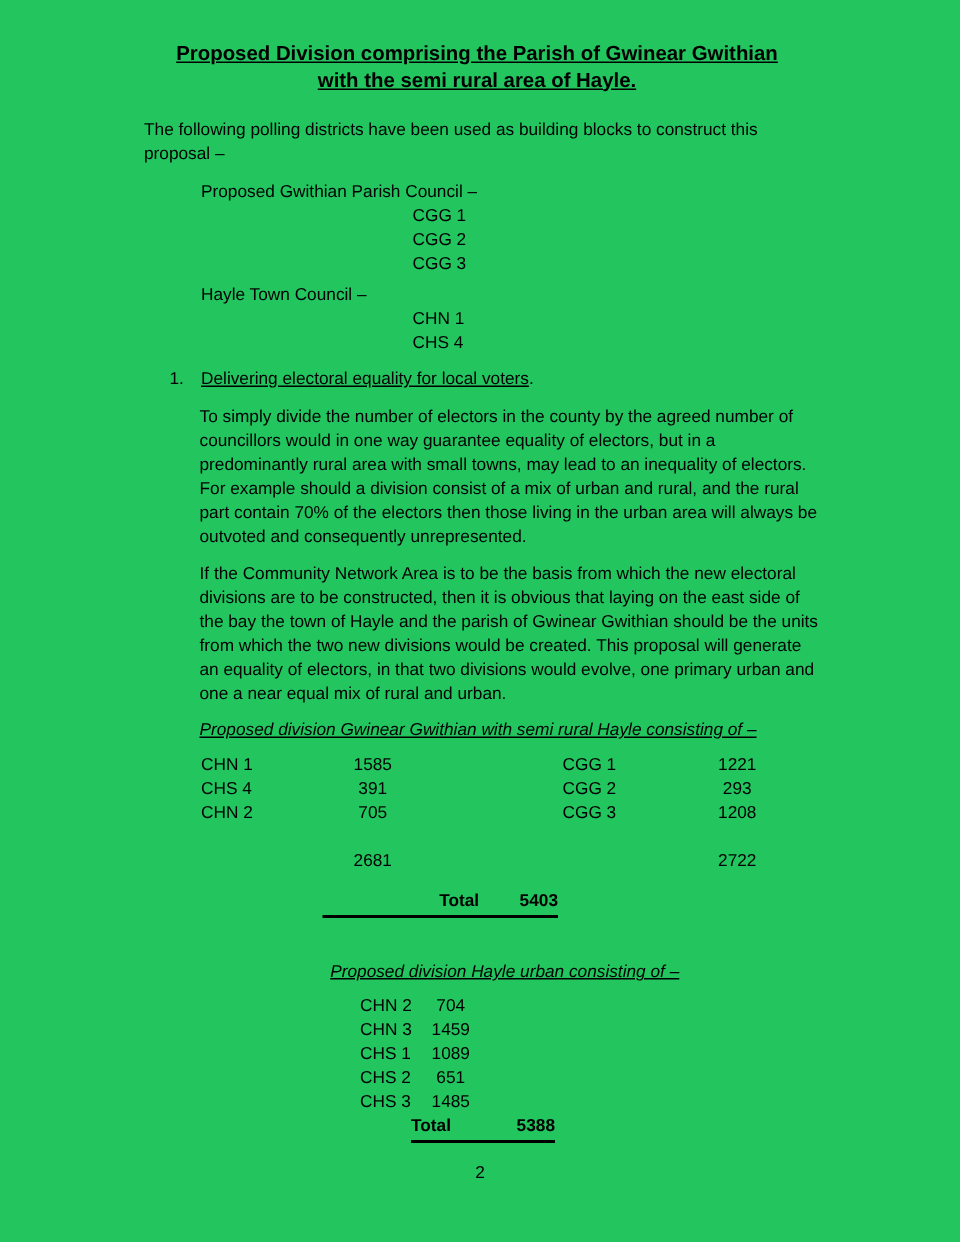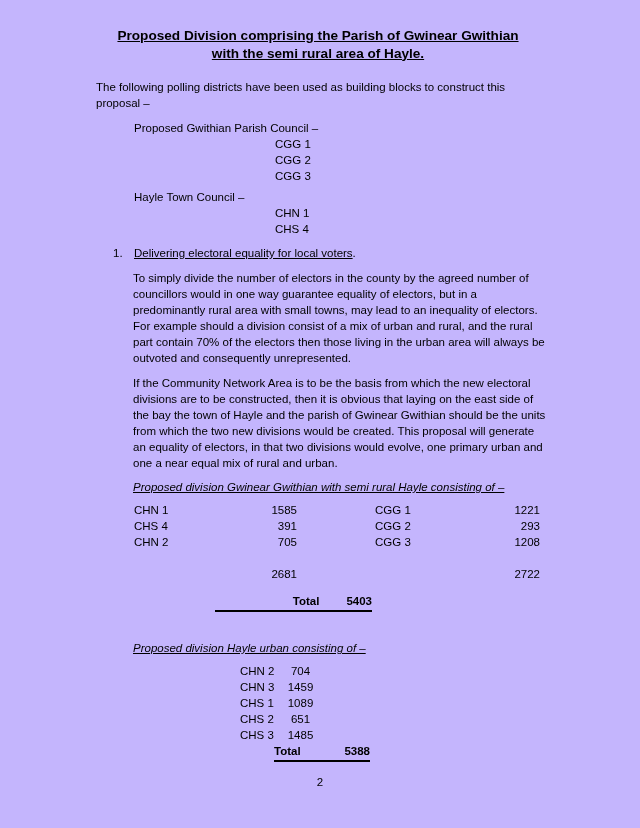--- a/index.html
+++ b/index.html
@@ -1,21 +1,21 @@
 <!DOCTYPE html>
 <html><head>
 <meta charset="utf-8">
 <style>
   * { margin: 0; padding: 0; box-sizing: border-box; }
   html, body { background: #ffffff; }
   .page {
     position: relative;
     width: 640px;
     height: 828px;
-    background: #c4b5fd;
+    background: #22c55e;
     color: #000000;
     font-family: "Liberation Sans", sans-serif;
     font-size: 11.5px;
     line-height: 16px;
     padding: 27px 100px 0 96px;
     overflow: hidden;
   }
   .doc-title {
     text-align: center;
     font-weight: bold;
@@ -32,35 +32,35 @@
   .heading-underline { text-decoration: underline; }
   .para { margin-left: 37px; margin-top: 9px; width: 414px; }
   .division-heading {
     margin-left: 37px;
     margin-top: 8px;
     font-style: italic;
     text-decoration: underline;
   }
   .t1 { margin-left: 38px; margin-top: 7px; }
   .t1-row { display: grid; grid-template-columns: 66px 97px 146px 97px; }
-  .t1-row .val { text-align: right; }
+  .t1-row .val { text-align: center; }
   .t1-row .l2 { padding-left: 78px; }
   .t1-subtotal { margin-top: 16px; }
   .total-row1 {
     margin-left: 119px;
     margin-top: 11px;
     width: 157px;
     display: flex;
     justify-content: flex-end;
     gap: 27px;
     font-weight: bold;
     border-bottom: 2px solid #000;
     padding-bottom: 1px;
   }
-  .division-heading.second { margin-top: 28px; }
+  .division-heading.second { margin-top: 28px; text-align: center; }
   .t2 { margin-left: 144px; margin-top: 7px; }
   .t2-row { display: grid; grid-template-columns: 45px 31px; }
   .t2-row .val { text-align: center; }
   .total-row2 {
     margin-left: 178px;
     width: 96px;
     display: flex;
     justify-content: space-between;
     font-weight: bold;
     border-bottom: 2px solid #000;

